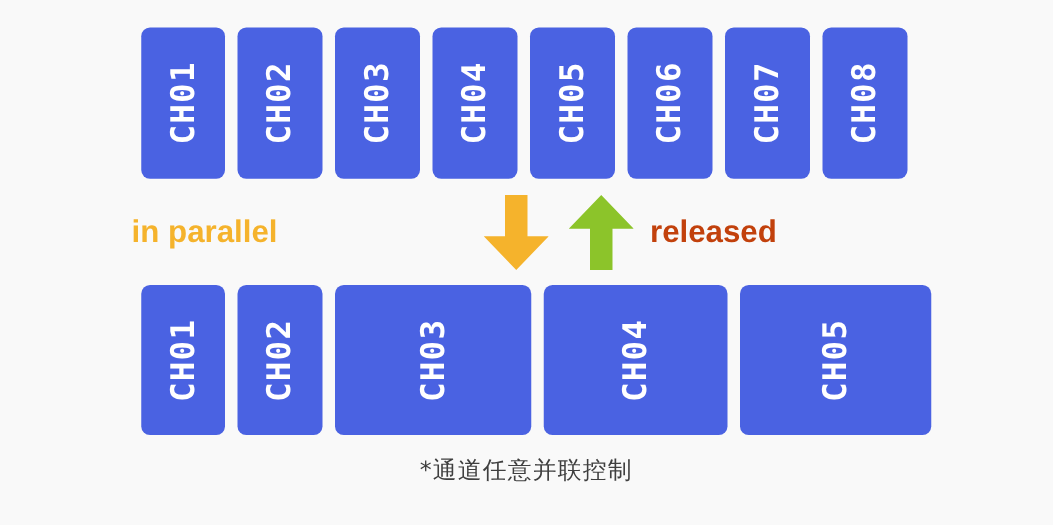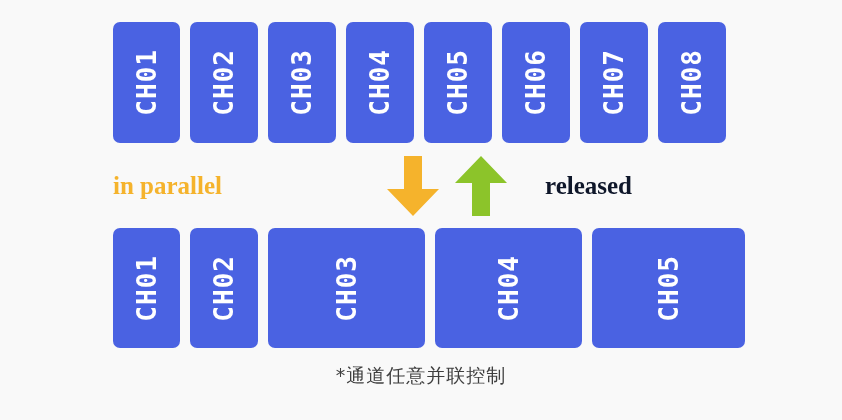--- a/index.html
+++ b/index.html
@@ -63,21 +63,21 @@
     left: 0;
     top: 155px;
     width: 842px;
     height: 62px;
   }
 
   .band-text {
     position: absolute;
     top: 50%;
     transform: translateY(-50%);
-    font-family: Liberation Serif, serif;
+    font-family: Liberation Sans, sans-serif;
     font-size: 25px;
     font-weight: bold;
     white-space: nowrap;
     user-select: none;
   }
   #label-in-parallel {
     right: 620px;
     color: #f5b32c;
   }
   #label-released {
@@ -149,21 +149,21 @@
         <path d="M17 0 H35 V33 H52 L26 60 L0 33 H17 Z" fill="#f5b32c"></path>
       </svg>
     </span>
 
     <span id="arrow-up" class="arrow">
       <svg viewBox="0 0 52 60" width="52" height="60" aria-hidden="true">
         <path d="M26 0 L52 27 H35 V60 H17 V27 H0 Z" fill="#8cc42a"></path>
       </svg>
     </span>
 
-    <span id="label-released" class="band-text" style="color: #0f172a; margin-left: 25px;">released</span>
+    <span id="label-released" class="band-text" style="color: #c2410c;">released</span>
   </div>
 
   <div id="bottom-row" class="card-row" style="gap: 10px;">
       <div class="channel-card" style="width: 67px; background: rgb(74, 98, 226);">
         <span class="card-label">CH01</span>
       </div>
       <div class="channel-card" style="width: 68px; background: rgb(74, 98, 226);">
         <span class="card-label">CH02</span>
       </div>
       <div class="channel-card" style="width: 157px; background: rgb(74, 98, 226);">

